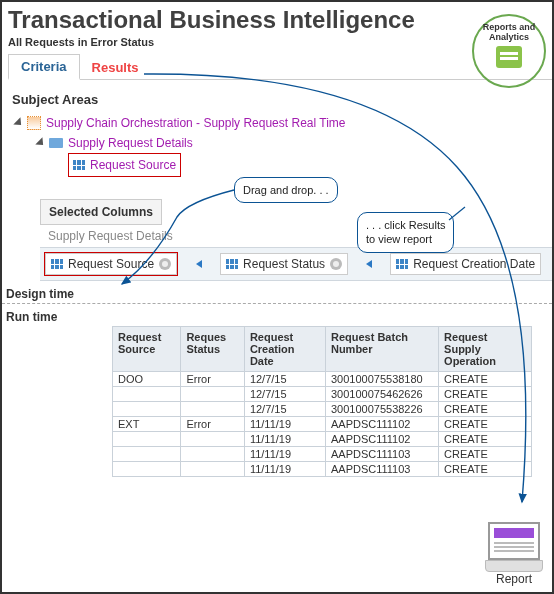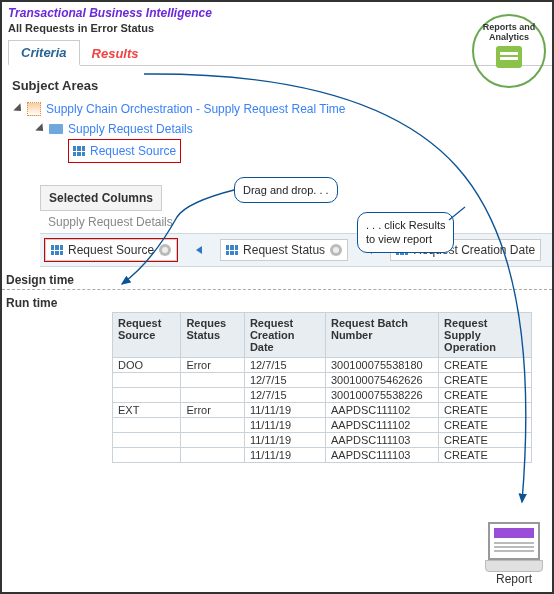--- a/index.html
+++ b/index.html
@@ -12,37 +12,35 @@
     position: relative;
   }
   .frame {
     border: 2px solid #333;
     width: 550px;
     height: 590px;
     position: relative;
     overflow: hidden;
   }
   .page-title {
-    font-size: 12px;
-    font-weight: bold;
-    font-style: italic;
-    color: #6d28d9;
+    font-size: 24px;
+    font-weight: bold;
+    color: #404040;
     margin: 4px 6px 2px 6px;
   }
   .sub-title {
     font-size: 11px;
     font-weight: bold;
     margin: 2px 6px 6px 6px;
   }
   .tabs {
     display: flex;
     align-items: flex-end;
     border-bottom: 1px solid #ccc;
     margin: 0 0 12px 6px;
-    font-style: italic;
   }
   .tab {
     padding: 4px 12px 4px 12px;
     font-size: 13px;
     font-weight: bold;
     color: #ef4444;
     position: relative;
     cursor: pointer;
   }
   .tab.active {
@@ -60,21 +58,21 @@
     margin: 8px 6px 6px 10px;
   }
   .tree {
     margin: 4px 6px 4px 14px;
     line-height: 20px;
   }
   .tree-row {
     display: flex;
     align-items: center;
     gap: 5px;
-    color: #3b82f6;
+    color: #a21caf;
     cursor: pointer;
   }
   .tree-row .tw {
     width: 0; height: 0;
     border-top: 5px solid transparent;
     border-bottom: 5px solid transparent;
     border-left: 6px solid #555;
     transform: rotate(45deg);
   }
   .tree-row.l2 { margin-left: 22px; }

